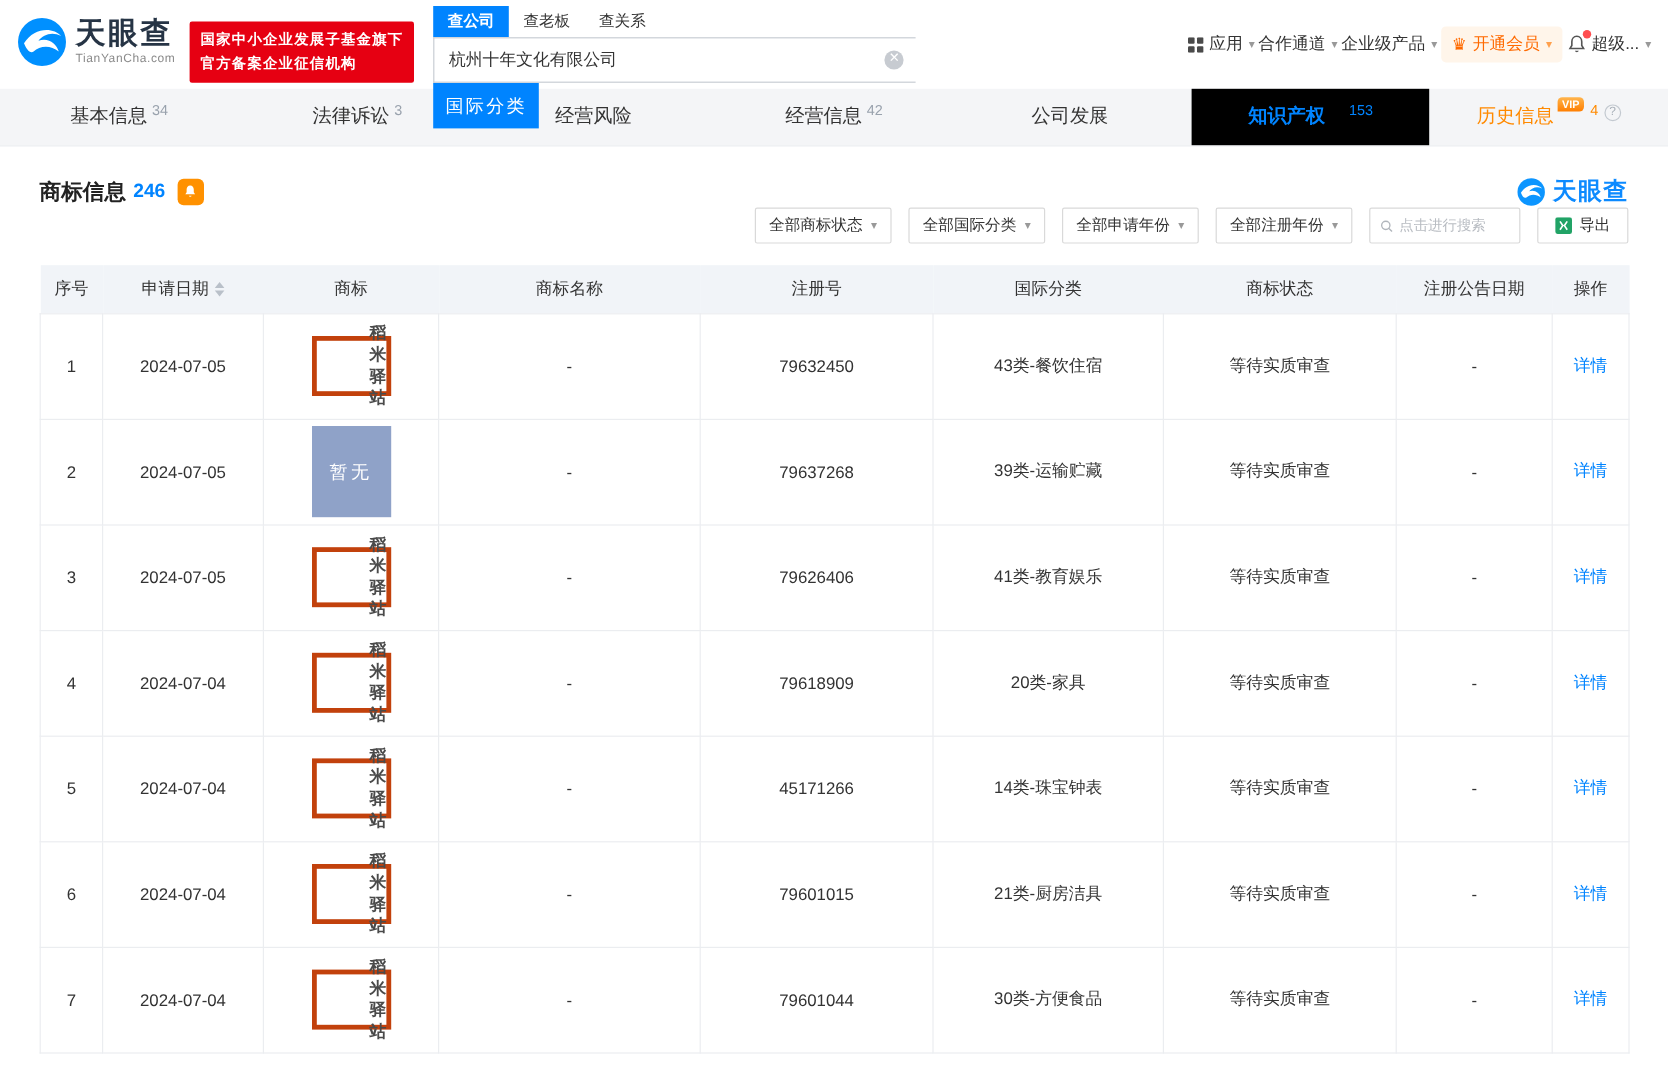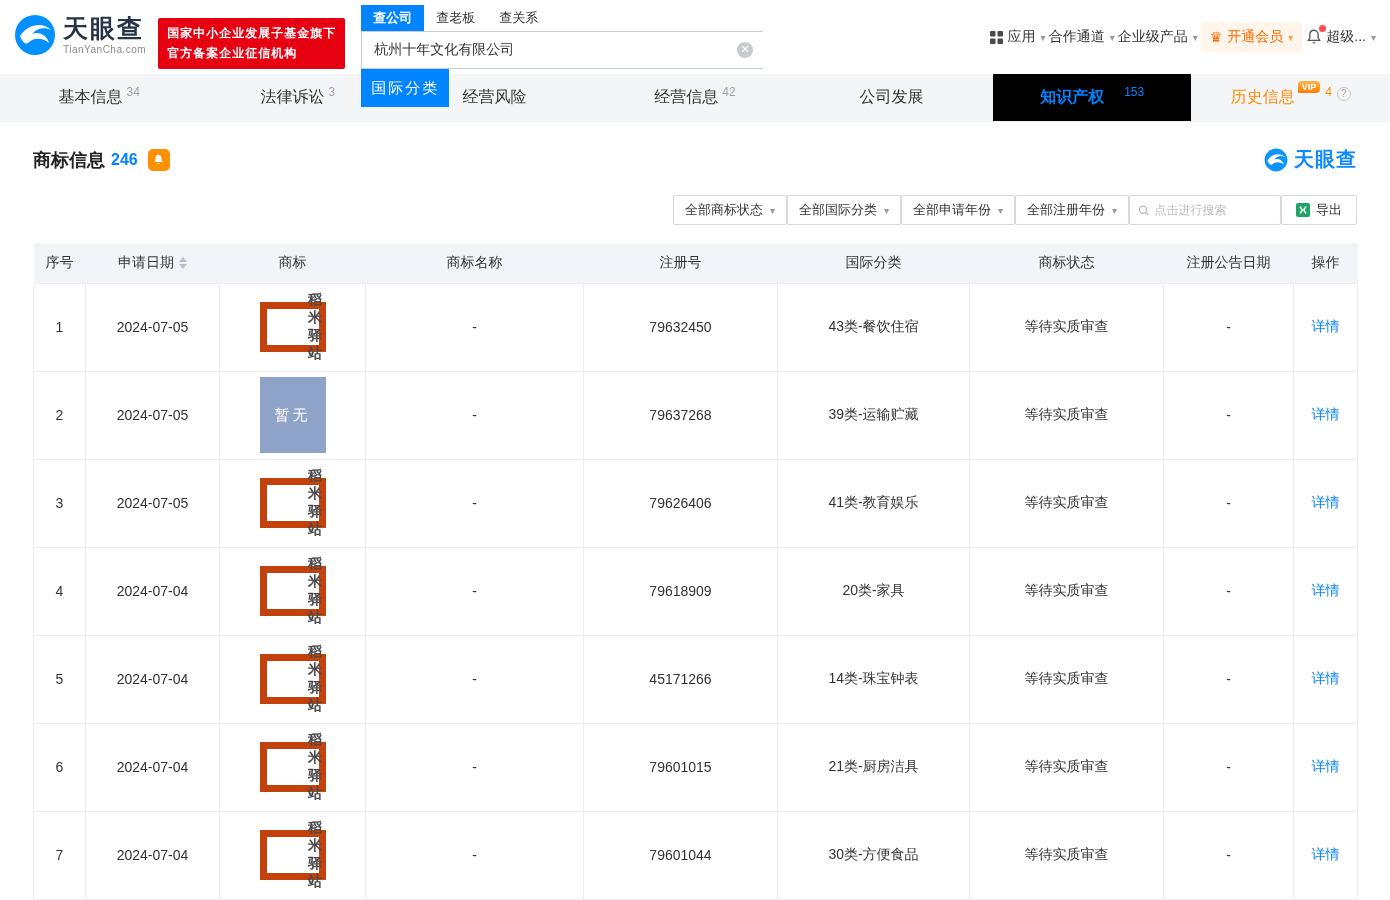--- a/index.html
+++ b/index.html
@@ -48,33 +48,33 @@
   
   .content{padding:0 33px;}
   .section-head{display:flex;align-items:center;margin-top:24px;}
   .sec-title{font-size:18px;font-weight:bold;color:#222;}
   .sec-count{font-size:16px;color:var(--accent);margin-left:6px;font-weight:bold;}
   .monitor{width:22px;height:22px;background:#ff9100;border-radius:5px;margin-left:10px;display:flex;align-items:center;justify-content:center;cursor:pointer;}
   .watermark{margin-left:auto;display:flex;align-items:center;gap:6px;opacity:.95;}
   .wm-text{font-size:20px;font-weight:bold;color:var(--accent);letter-spacing:1px;}
 
   
-  .filter-row{display:flex;justify-content:flex-end;align-items:center;margin-top:22px;}
+  .filter-row{display:flex;justify-content:flex-end;align-items:center;gap:14px;}
   .dropdown{height:30px;border:1px solid #d9d9d9;border-radius:2px;display:flex;align-items:center;gap:7px;padding:0 11px;font-size:13px;color:#333;background:#fff;cursor:pointer;}
-  .filter-search{height:30px;width:152px;border:1px solid #d9d9d9;border-radius:2px;display:flex;align-items:center;padding:0 8px;gap:5px;background:#fff;}
+  .filter-search{height:30px;width:126px;border:1px solid #d9d9d9;border-radius:2px;display:flex;align-items:center;padding:0 8px;gap:5px;background:#fff;}
   .filter-search input{border:none;outline:none;width:100%;font-size:12px;color:#333;background:transparent;}
   .filter-search input::placeholder{color:#b8bcc2;}
   .export-btn{height:30px;border:1px solid #d9d9d9;border-radius:2px;display:flex;align-items:center;gap:6px;padding:0 14px;font-size:13px;background:#fff;color:#333;cursor:pointer;}
 
   
   table{width:100%;border-collapse:collapse;margin-top:18px;table-layout:fixed;}
   thead th{background:#f1f4f8;height:40px;font-size:14px;color:#333;font-weight:400;text-align:center;}
   tbody td{border:1px solid #ebedf0;height:88px;text-align:center;font-size:14px;color:#333;background:#fff;}
   .link{color:var(--link);text-decoration:none;cursor:pointer;}
-  .mark-img{width:66px;height:50px;border:7px solid #c2410c;margin:16px auto;display:flex;align-items:center;justify-content:center;font-family:"DejaVu Serif","Liberation Serif",serif;font-weight:bold;font-size:14px;color:#4a4a4a;letter-spacing:1px;cursor:pointer;padding-left:46px;}
+  .mark-img{width:66px;height:50px;border:4px solid #c2410c;margin:16px auto;display:flex;align-items:center;justify-content:center;font-family:"DejaVu Serif","Liberation Serif",serif;font-weight:bold;font-size:14px;color:#4a4a4a;letter-spacing:1px;cursor:pointer;padding-left:46px;}
   .mark-none{width:66px;height:76px;background:var(--none-box);margin:0 auto;display:flex;align-items:center;justify-content:center;color:#fff;font-size:15px;letter-spacing:3px;}
   .sort{display:inline-flex;flex-direction:column;margin-left:5px;vertical-align:middle;gap:2px;cursor:pointer;}
   .sort i{width:0;height:0;border-left:4px solid transparent;border-right:4px solid transparent;display:block;}
   .sort .up{border-bottom:5px solid #b9c0c9;}
   .sort .dn{border-top:5px solid #b9c0c9;}
 </style>
 </head>
 <body>
 
 <div class="topbar">

